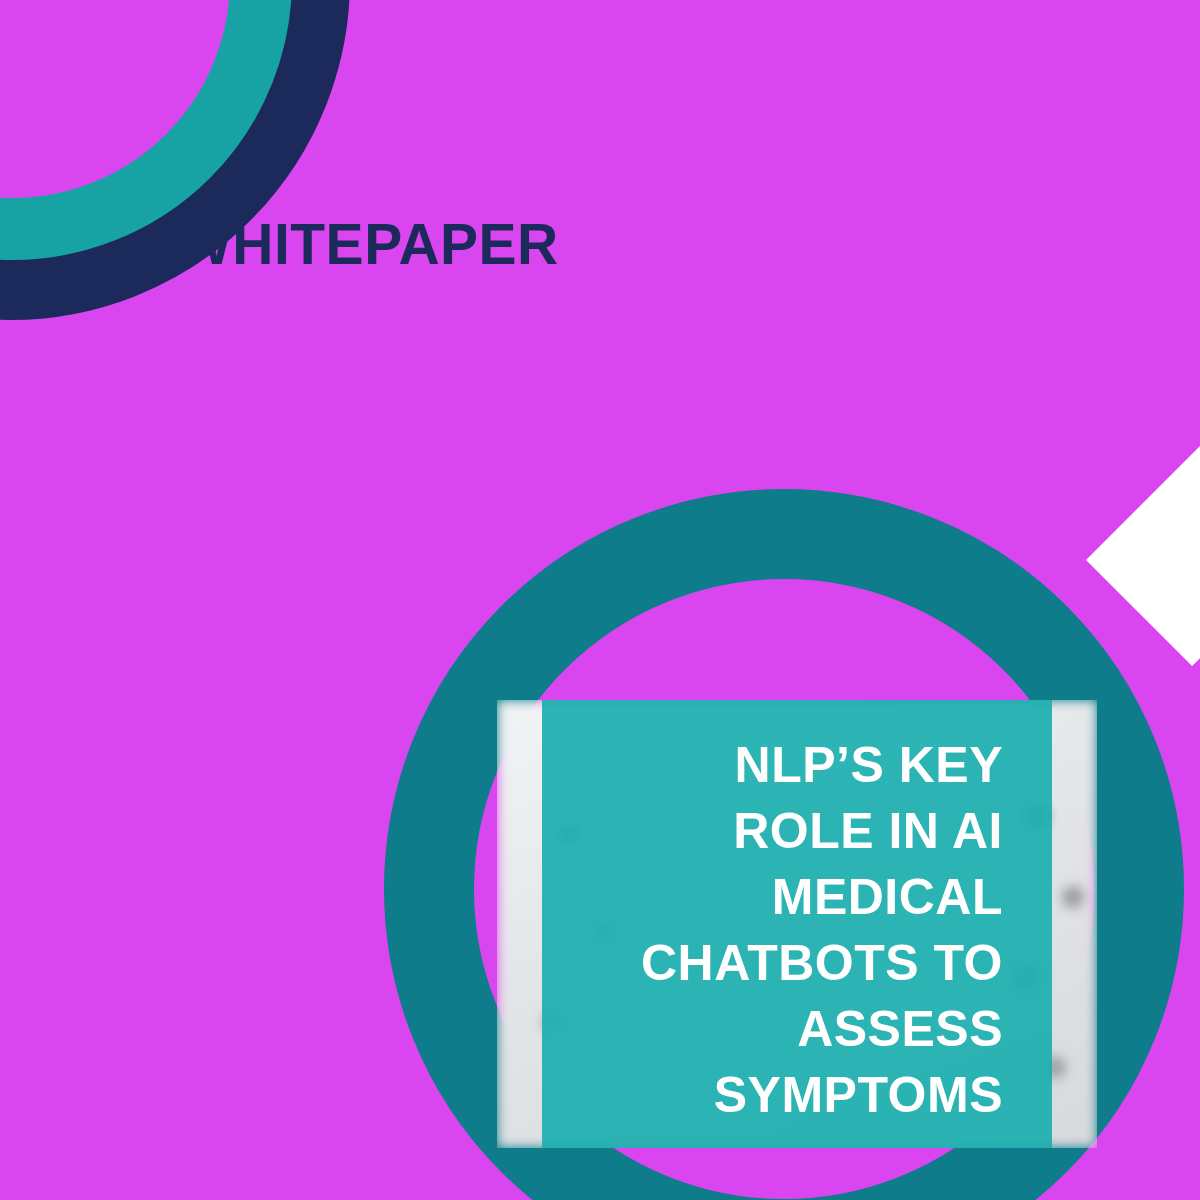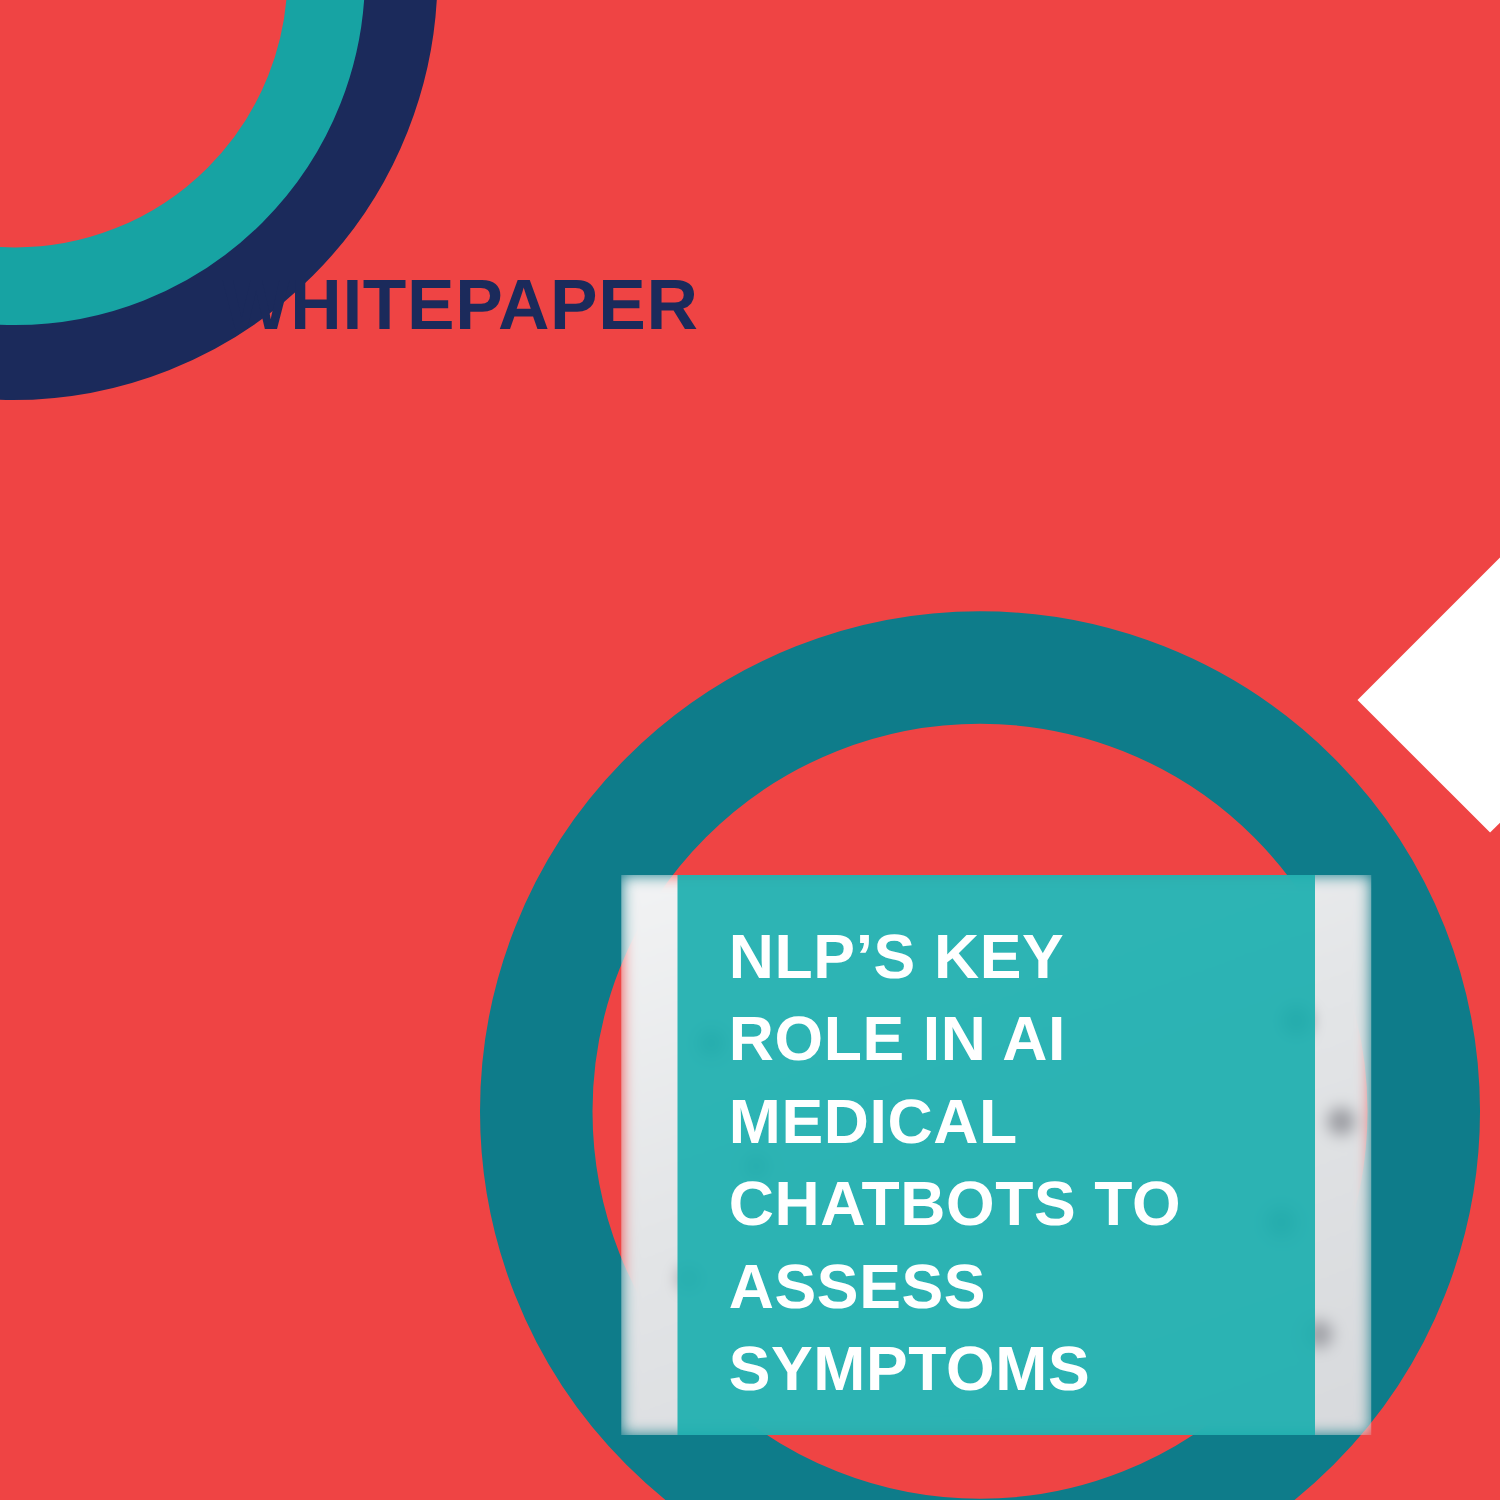--- a/index.html
+++ b/index.html
@@ -8,21 +8,21 @@
     background: #ffffff;
   }
   body {
     font-family: "Liberation Sans", sans-serif;
   }
   #stage {
     position: relative;
     width: 1200px;
     height: 1200px;
     overflow: hidden;
-    background: #ef4444;
+    background: #d946ef;
   }
 
   
   .arc-teal-top {
     position: absolute;
     left: -268px;
     top: -300px;
     width: 560px;
     height: 560px;
     border-radius: 50%;
@@ -88,20 +88,21 @@
   }
 
   
   .cover {
     position: absolute;
     left: 497px;
     top: 700px;
     width: 600px;
     height: 448px;
     overflow: hidden;
+    text-align: right;
   }
   .cover-photo {
     position: absolute;
     inset: 0;
     background:
       radial-gradient(circle at 12% 30%, rgba(80,80,90,0.55) 0 9px, rgba(255,255,255,0) 12px),
       radial-gradient(circle at 18% 52%, rgba(80,80,90,0.45) 0 8px, rgba(255,255,255,0) 11px),
       radial-gradient(circle at 9% 72%, rgba(80,80,90,0.40) 0 8px, rgba(255,255,255,0) 11px),
       radial-gradient(circle at 90% 26%, rgba(70,70,80,0.55) 0 10px, rgba(255,255,255,0) 14px),
       radial-gradient(circle at 96% 44%, rgba(70,70,80,0.45) 0 9px, rgba(255,255,255,0) 13px),

